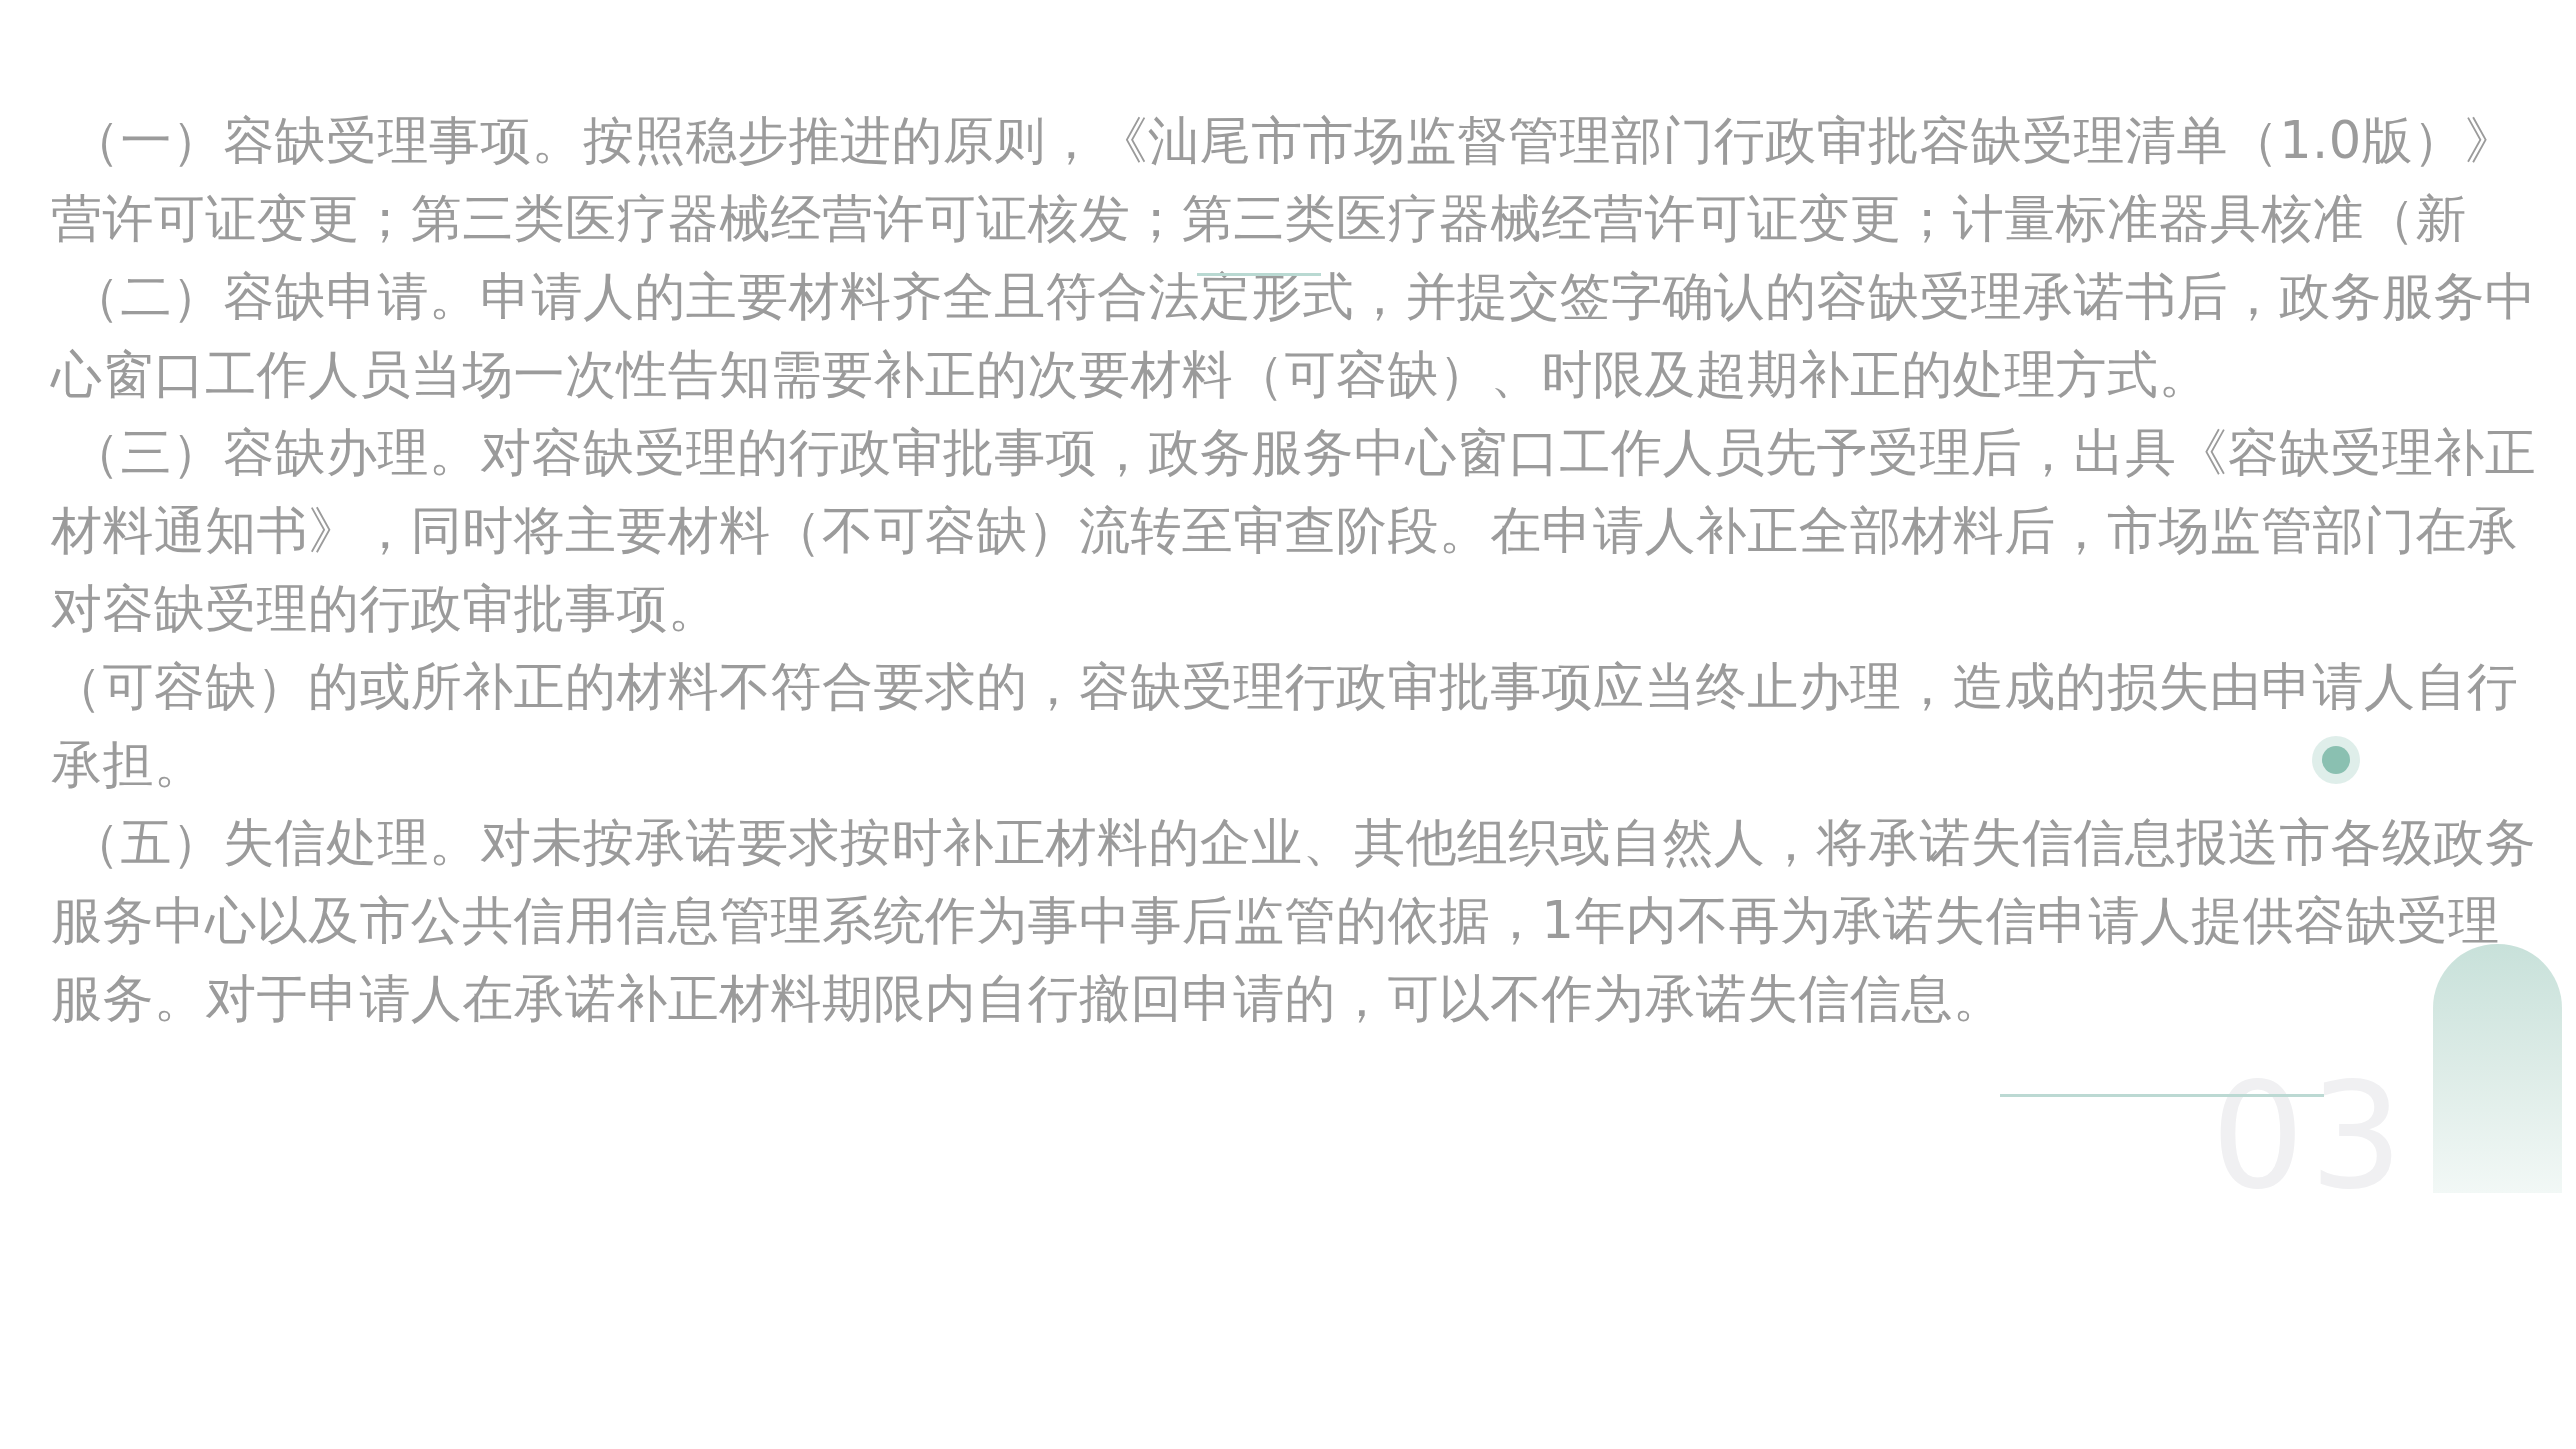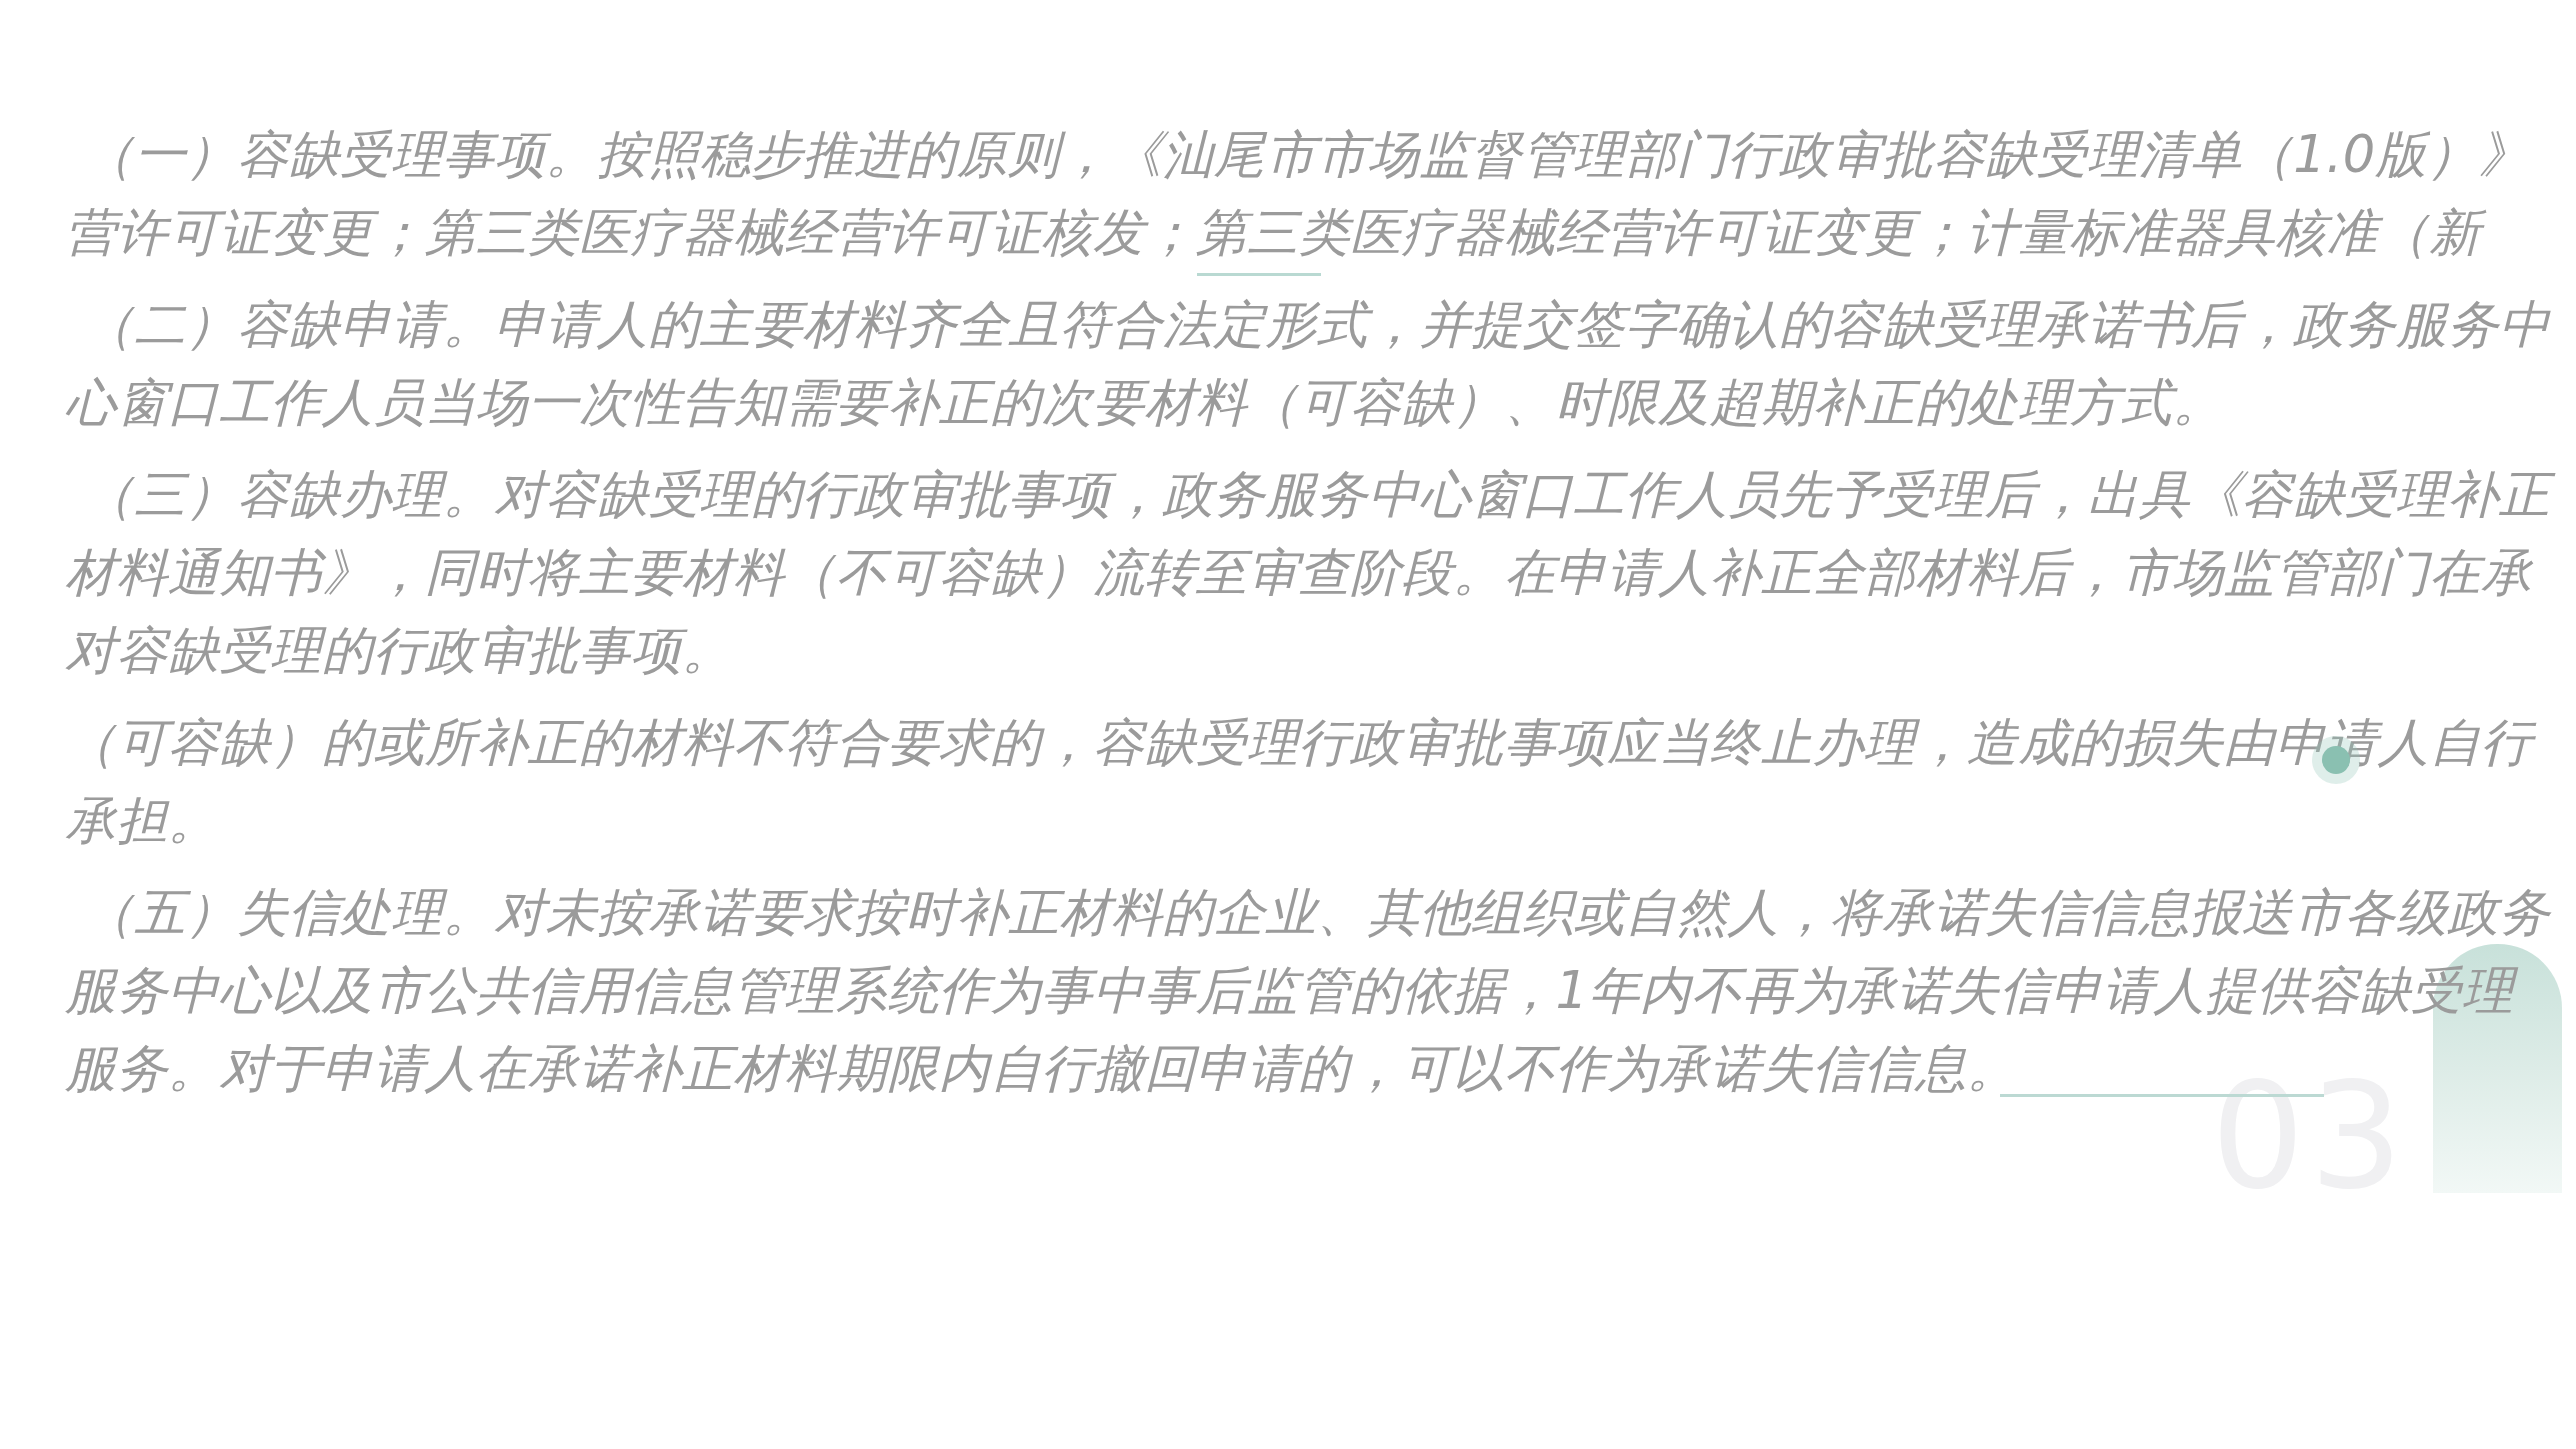--- a/index.html
+++ b/index.html
@@ -19,21 +19,21 @@
     position: absolute;
     left: 51px;
     top: 102px;
     width: 2477px;
     z-index: 2;
     color: #9b9b9b;
     font-size: 51px;
     line-height: 78px;
     letter-spacing: 0.4px;
   }
-  .para { margin: 14px; padding: 0; font-style: italic; }
+  .para { margin: 0; padding: 0; }
   .line {
     height: 78px;
     white-space: nowrap;
   }
   .line.first {
     padding-left: 18px;
   }
   
   .watermark {
     position: absolute;

